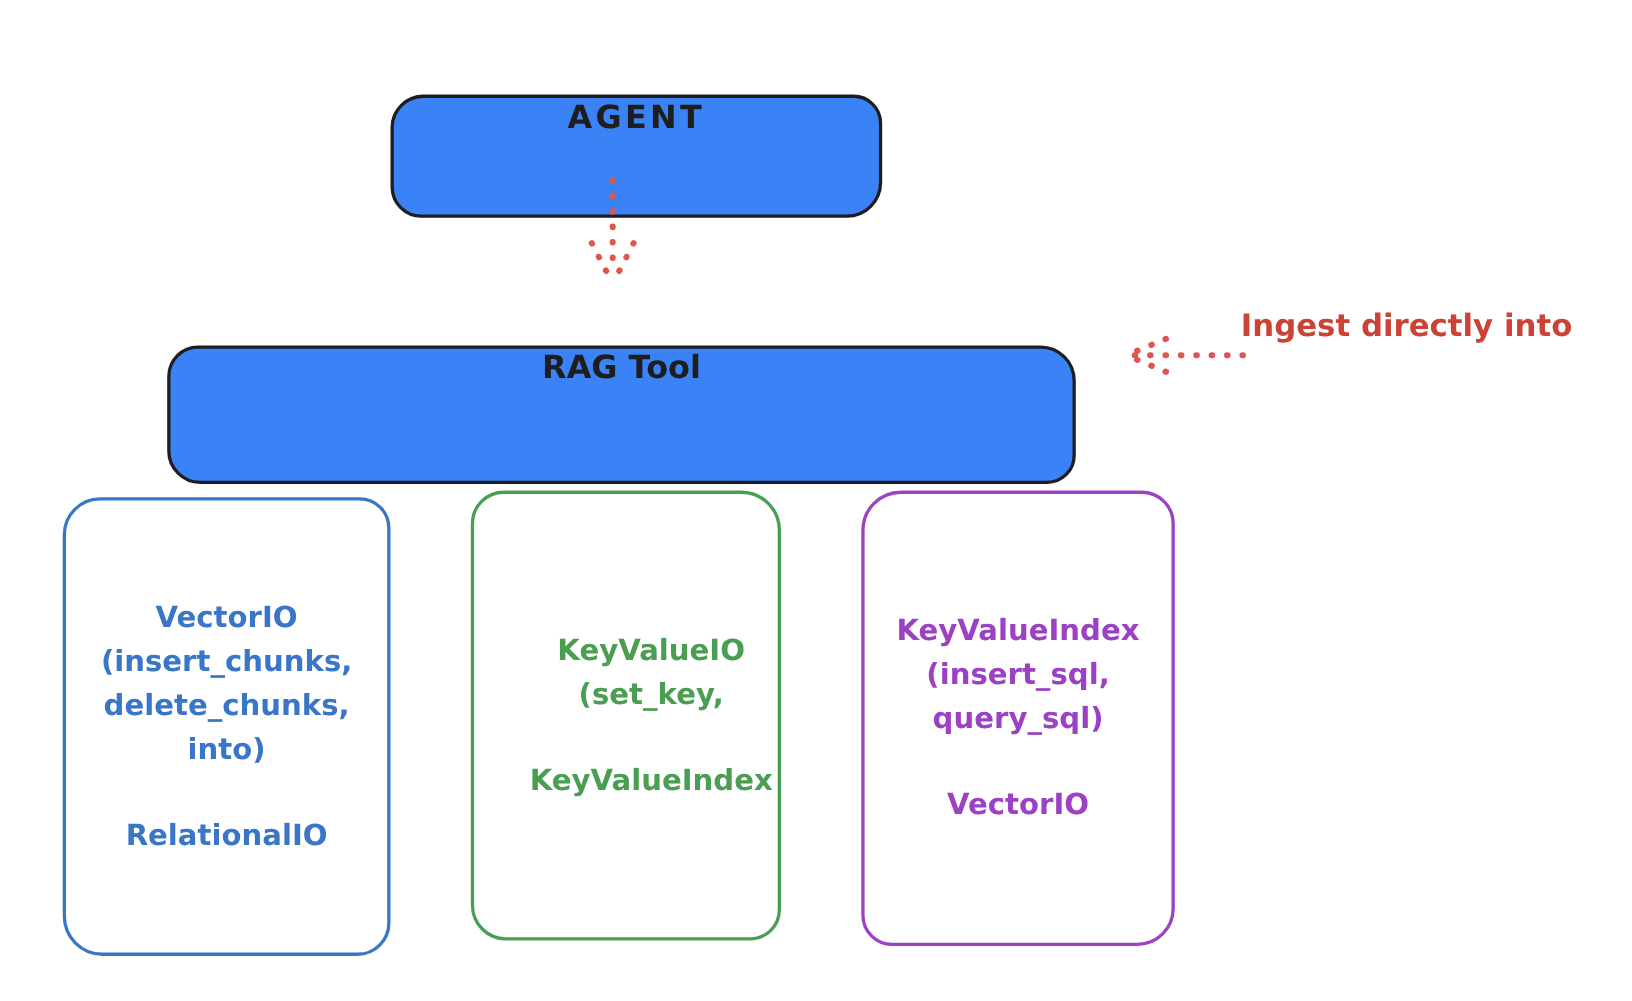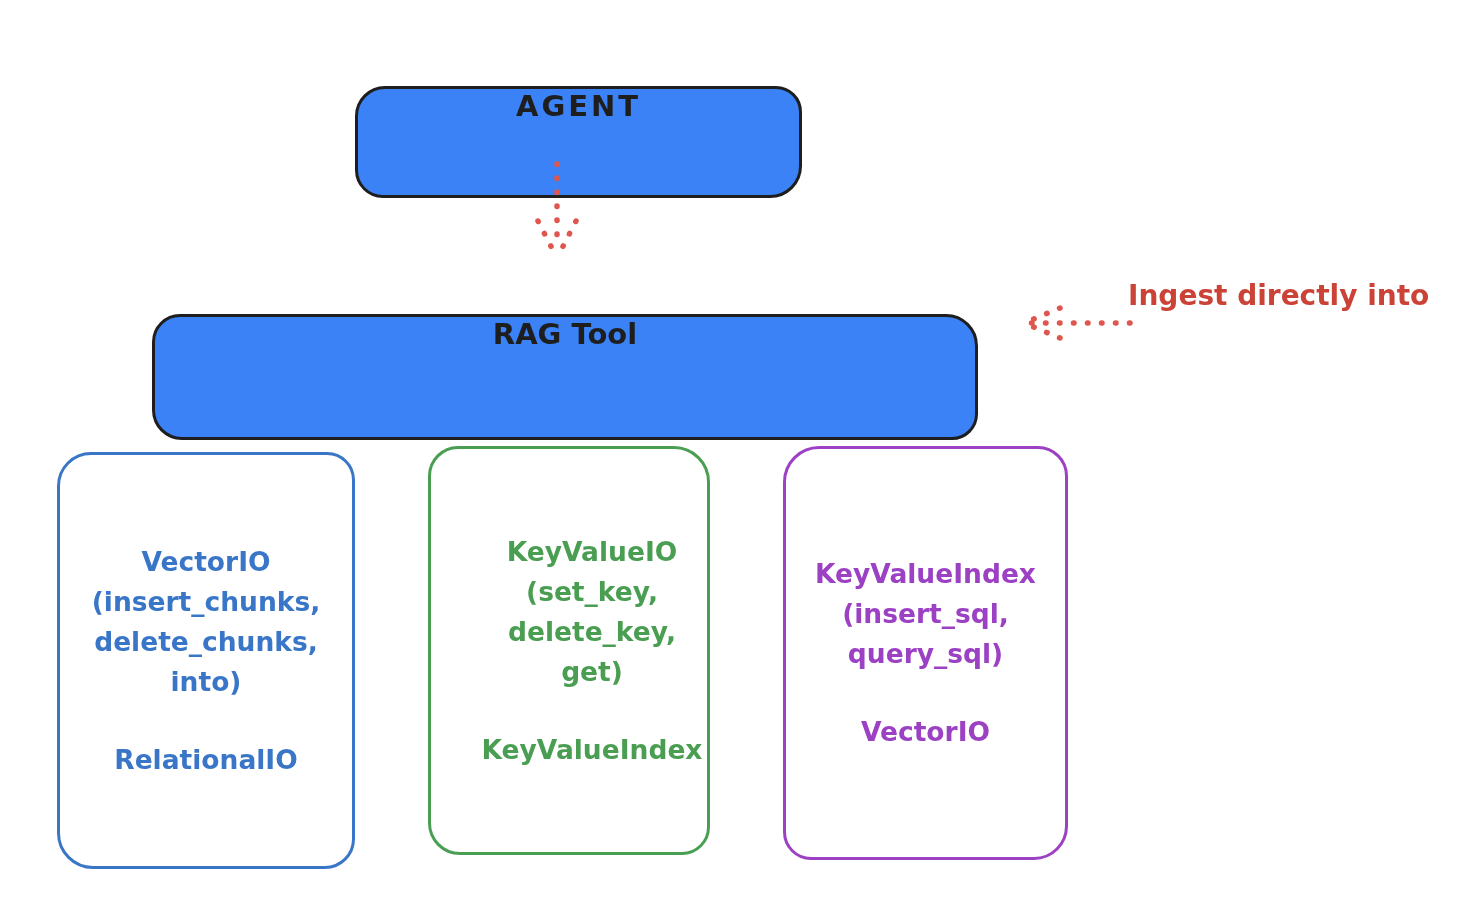--- a/index.html
+++ b/index.html
@@ -110,21 +110,20 @@
     <div>VectorIO</div>
     <div>(insert_chunks,</div>
     <div>delete_chunks,</div>
     <div>into)</div>
     <div class="io-index">RelationalIO</div>
   </div>
 
   <div class="io-box box-keyvalue">
     <div>KeyValueIO</div>
     <div>(set_key,</div>
-    <div>delete_key, get)</div>
     <div class="io-index">KeyValueIndex</div>
   </div>
 
   <div class="io-box box-relational">
     <div>KeyValueIndex</div>
     <div>(insert_sql,</div>
     <div>query_sql)</div>
     <div class="io-index">VectorIO</div>
   </div>
 

